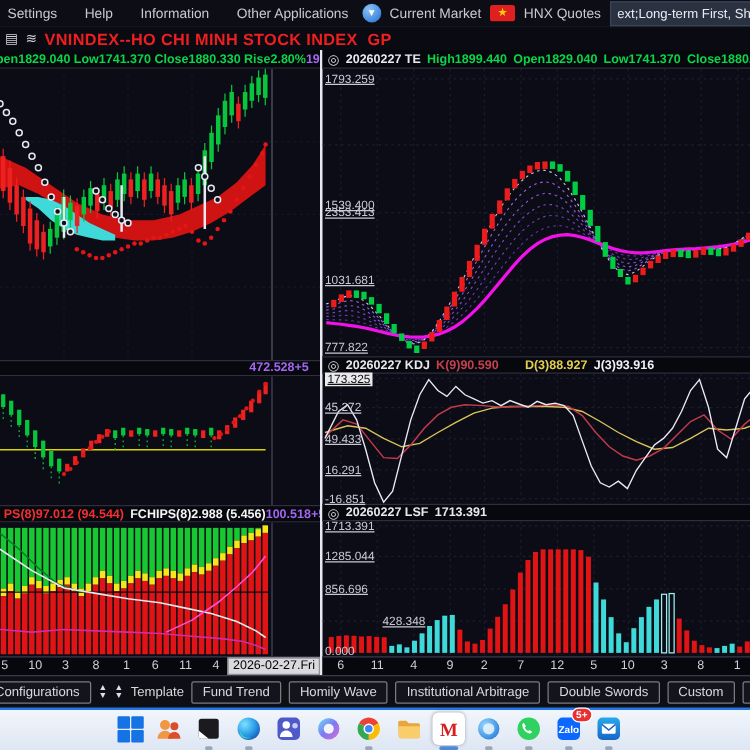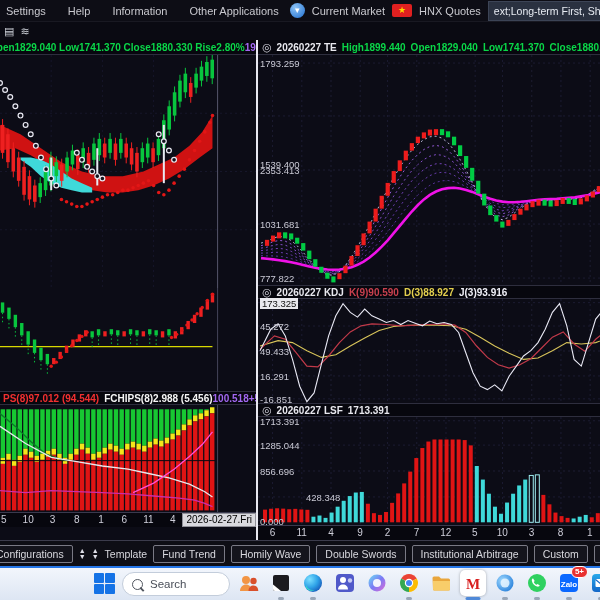--- a/index.html
+++ b/index.html
@@ -27,26 +27,26 @@
   .subrow{height:13px;background:#07070e;border-top:1px solid #2e2e3e;border-bottom:1px solid #2e2e3e;display:flex;align-items:center;font-size:10px;font-weight:bold;padding:0 3px;white-space:nowrap;overflow:hidden;box-sizing:border-box;}
   .subrow.chips{height:14px;}
   .ps{color:#f23030;text-align:center;}
   .fchips{color:#f5f5f5;margin-left:5px;}
   svg.chart{display:block;width:100%;background:#0c0c16;}
   .rheader{height:15px;background:#07070e;border-bottom:1px solid #2e2e3e;display:flex;align-items:center;gap:5px;font-size:10px;font-weight:bold;color:#e8e8ee;padding:0 4px;white-space:nowrap;overflow:hidden;box-sizing:border-box;}
   .rheader.mid{height:14px;border-top:1px solid #2e2e3e;}
   .hicon{font-size:11px;color:#dfdfe8;font-weight:normal;}
   .gtxt{color:#0ad648;}
   .ktxt{color:#c8404e;}
-  .dtxt{color:#e3cf4e;}
+  .dtxt{color:#e3cf4e;margin-left:16px;}
   .jtxt{color:#f0f0f8;}
   .cwrap{position:relative;}
   .cwrap svg{position:absolute;inset:0;width:100%;height:100%;}
   .ylabels{position:absolute;left:2px;top:0;bottom:0;pointer-events:none;}
-  .yl{position:absolute;left:0;font-size:9.5px;color:#c9c9d4;white-space:nowrap;}
+  .yl{position:absolute;left:0;font-size:9.5px;color:#c9c9d4;white-space:nowrap;text-decoration:underline;}
   .yl.hl{background:#e9e9ee;color:#111;padding:0 2px;}
   .xaxis{height:15px;position:relative;background:#07070e;border-top:1px solid #3a3a4e;font-size:10px;color:#cfcfda;box-sizing:border-box;}
   .xaxis .tick{position:absolute;top:1px;transform:translateX(-50%);}
   .datebox{position:absolute;right:0;top:0;background:#d9d9de;color:#000;font-size:10px;padding:0 3px;border:1px solid #909098;height:12px;line-height:12px;z-index:2;}
   
   .toolbar{height:26px;background:#0e0e15;border-top:1px solid #3c3c4c;display:flex;align-items:center;gap:6px;padding:0 6px;font-size:10.5px;color:#d8d8de;overflow:hidden;white-space:nowrap;box-sizing:border-box;}
   .tbtn{border:1px solid #7a7a85;background:#14141c;padding:2px 8px;border-radius:2px;white-space:nowrap;flex:none;}
   .cfg{margin-left:-19px;}
   .spinner{display:flex;flex-direction:column;font-size:7px;line-height:6px;color:#e0e0e8;flex:none;}
   .tlabel{flex:none;}
@@ -82,20 +82,21 @@
           <span class="star">★</span>
         </span>
       <span class="menu-item" style="padding:0">HNX Quotes</span>
       <input class="searchbox" value="ext;Long-term First, Short-term" style="">
     </div>
   </div>
 
   <div class="title-row">
     <span class="ticon">▤</span>
     <span class="ticon">≋</span>
+    <span class="main-title">VNINDEX--HO CHI MINH STOCK INDEX  GP</span>
   </div>
 
   <div class="content">
     <div class="left-col">
       <div class="lheader">
         <span class="ohlc">Open1829.040 Low1741.370 Close1880.330 Rise2.80%</span>
         <span class="pprice">1975.171+5</span>
       </div>
       <svg class="chart" id="c-main" style="height:233px">
           <line x1="0" y1="58.25" x2="256" y2="58.25" stroke="#16162a" stroke-dasharray="2,3"></line>
@@ -237,20 +238,23 @@
           <circle cx="179.2" cy="121.16000000000001" r="1.8" fill="#e31616"></circle>
           <circle cx="184.32" cy="114.17" r="1.8" fill="#e31616"></circle>
           <circle cx="189.44" cy="104.85000000000001" r="1.8" fill="#e31616"></circle>
           <circle cx="194.56" cy="95.53" r="1.8" fill="#e31616"></circle>
           <circle cx="199.68" cy="86.21" r="1.8" fill="#e31616"></circle>
           <circle cx="204.8" cy="76.89" r="1.8" fill="#e31616"></circle>
           <circle cx="209.92" cy="67.57" r="1.8" fill="#e31616"></circle>
           <circle cx="212.48" cy="60.580000000000005" r="1.8" fill="#e31616"></circle>
           <line x1="217.6" y1="0" x2="217.6" y2="233" stroke="#55556a" stroke-width="1"></line>
         </svg>
+      <div class="subrow">
+        <span class="pprice">472.528+5</span>
+      </div>
       <svg class="chart" id="c-mid" style="height:103px">
           <line x1="0" y1="58.709999999999994" x2="212.48" y2="58.709999999999994" stroke="#d8d800" stroke-width="1.2"></line>
           <line x1="2.56" y1="24.72" x2="2.56" y2="36.05" stroke="#0abf3e" stroke-width="1" stroke-dasharray="1.5,2.5"></line>
           <rect x="0.8600000000000001" y="14.420000000000002" width="3.4" height="10.299999999999997" fill="#08c53e"></rect>
           <line x1="8.96" y1="30.9" x2="8.96" y2="42.23" stroke="#0abf3e" stroke-width="1" stroke-dasharray="1.5,2.5"></line>
           <rect x="7.260000000000001" y="19.57" width="3.4" height="11.329999999999998" fill="#08c53e"></rect>
           <line x1="15.36" y1="39.14" x2="15.36" y2="50.47" stroke="#0abf3e" stroke-width="1" stroke-dasharray="1.5,2.5"></line>
           <rect x="13.66" y="26.78" width="3.4" height="12.36" fill="#08c53e"></rect>
           <line x1="21.76" y1="47.38" x2="21.76" y2="58.709999999999994" stroke="#0abf3e" stroke-width="1" stroke-dasharray="1.5,2.5"></line>
           <rect x="20.060000000000002" y="35.02" width="3.4" height="12.36" fill="#08c53e"></rect>
@@ -717,39 +721,35 @@
         <span>▼</span>
       </span>
     <span class="spinner">
         <span>▲</span>
         <span>▼</span>
       </span>
     <span class="tlabel">Template</span>
     <span id="tbButtons" style="display:flex;gap:6px">
         <span class="tbtn">Fund Trend</span>
         <span class="tbtn">Homily Wave</span>
+        <span class="tbtn">Institutional Arbitrage</span>
         <span class="tbtn">Double Swords</span>
-        <span class="tbtn">Institutional Arbitrage</span>
         <span class="tbtn">Custom</span>
         <span class="tbtn">Default</span>
       </span>
 
   </div>
 
   <div class="taskbar">
     <div class="start">
         <div></div>
         <div></div>
         <div></div>
         <div></div>
       </div>
-    <div class="searchpill">
-      <span class="mag"></span>
-      <span>Search</span>
-    </div>
     <div id="tkIcons" style="display:flex;gap:6px;align-items:center">
         <div class="tkicon">
           <svg width="24" height="24" viewBox="0 0 24 24">
             <circle cx="9" cy="9" r="4" fill="#f29544"></circle>
             <path d="M3 20c0-4 3-6.5 6-6.5s6 2.5 6 6.5z" fill="#f29544"></path>
             <circle cx="16.5" cy="10" r="3.2" fill="#d94f2b"></circle>
             <path d="M11.5 20c0-3.4 2.3-5.4 5-5.4s4.8 2 4.8 5.4z" fill="#d94f2b"></path>
           </svg>
         </div>
         <div class="tkicon">

